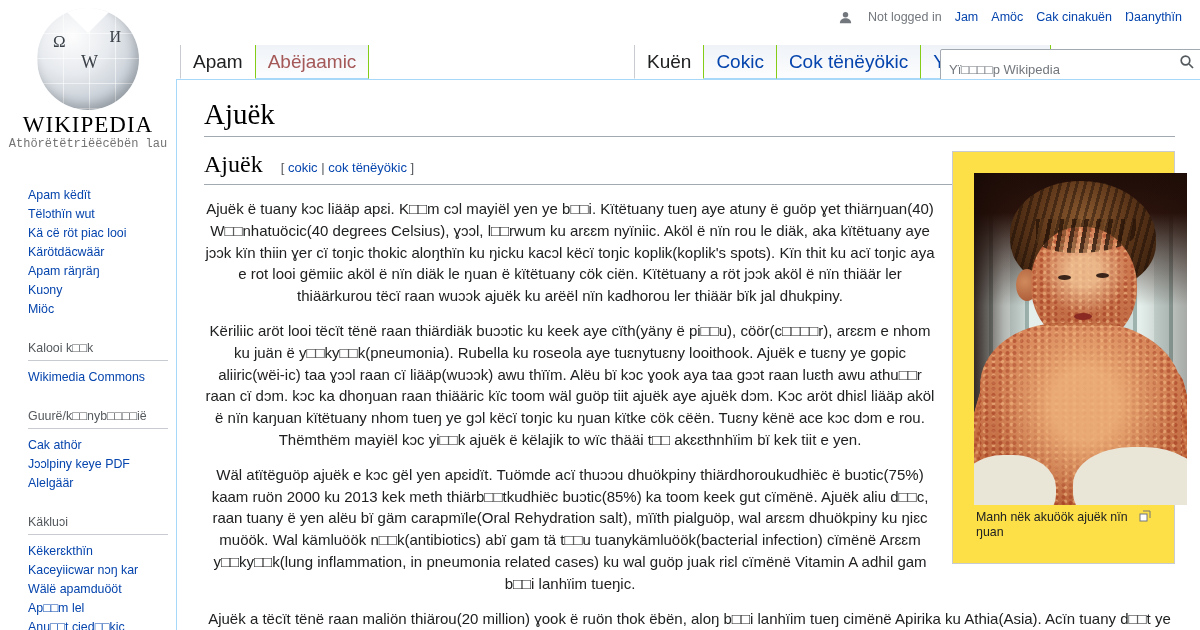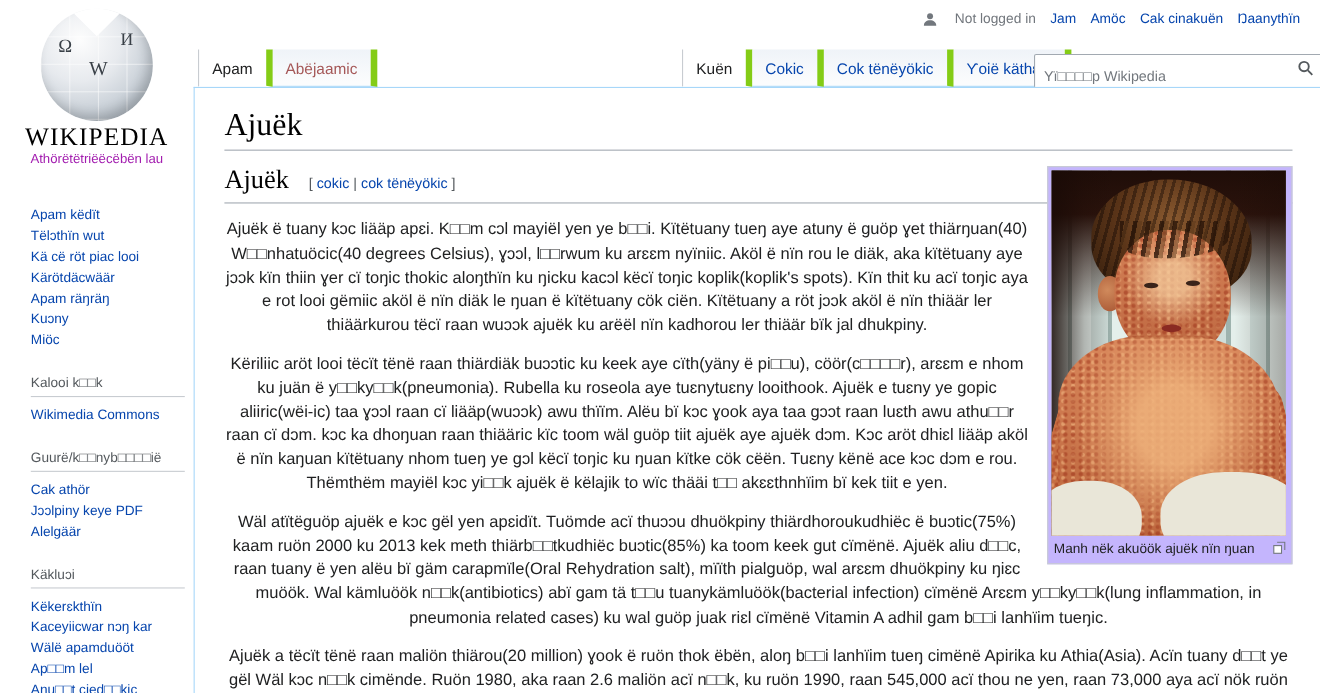--- a/index.html
+++ b/index.html
@@ -26,37 +26,37 @@
     box-shadow: inset -4px -6px 10px rgba(0,0,0,.18); overflow:hidden;
     font-family:"Liberation Serif","DejaVu Serif",serif; color:#3a4148;
   }
   .globe .notch { position:absolute; top:-16px; left:50%; width:34px; height:34px;
     transform:translateX(-50%) rotate(45deg); background:#fff; }
   .globe .g1 { position:absolute; left:16px; top:24px; font-size:17px; }
   .globe .g2 { position:absolute; right:18px; top:20px; font-size:16px; }
   .globe .g3 { position:absolute; left:44px; top:44px; font-size:18px; }
   .wordmark { font-family:"Liberation Serif","DejaVu Serif",serif; font-size:23px;
     letter-spacing:1px; color:#000; line-height:1.1; }
-  .tagline { font-family:Liberation Sans, sans-serif; font-size:12px; color:#a21caf; }
+  .tagline { font-family:Liberation Mono, monospace; font-size:12px; color:#737373; }
 
   
   .sidebar { position:absolute; left:0; top:178px; width:176px; padding:8px 8px 0 28px;
     font-size:12.4px; }
   .sb-group { margin-bottom:22px; }
   .sb-head { color:#54595d; font-size:12.4px; padding-bottom:5px; margin-bottom:7px;
     border-bottom:1px solid #c8ccd1; }
   .sb-item { display:block; color:#0645ad; line-height:19px; cursor:pointer; }
 
   
   .tabs-left, .tabs-right { position:absolute; top:45px; height:34px; display:flex; }
   .tabs-left { left:180px; }
-  .tabs-right { left:620px; }
-  .tab { height:34px; display:flex; align-items:center; padding:0 12px; font-size:14px;
+  .tabs-right { left:634px; }
+  .tab { height:34px; display:flex; align-items:center; padding:0 12px; font-size:19px;
     background:linear-gradient(180deg,#eff3f8 0%,#fbfcfd 90%);
-    border-right:6px solid #84cc16; border-bottom:1px solid #a7d7f9; color:#0645ad; cursor:pointer; }
+    border-right:1px solid #84cc16; border-bottom:1px solid #a7d7f9; color:#0645ad; cursor:pointer; }
   .tab.first { border-left:1px solid #c8ccd1; }
   .tab.active { background:#fff; color:#202122; border-bottom:1px solid #fff; }
   .tab.redlink { color:#a55858; }
 
   
   .searchbar { position:absolute; top:49px; left:940px; width:263px; height:40px; }
   .searchbar input { width:100%; height:100%; border:1px solid #a2a9b1; border-radius:2px;
     padding:0 28px 0 8px; font-size:13px; color:#202122; outline:none;
     font-family:"Liberation Sans","DejaVu Sans",sans-serif; }
   .searchbar input::placeholder { color:#72777d; opacity:1; }
@@ -71,21 +71,21 @@
     font-size:29px; color:#000; border-bottom:1px solid #a2a9b1; padding-bottom:5px; margin-bottom:14px; }
   h2.sectionHeading { font-family:"Liberation Serif","DejaVu Serif",serif; font-weight:normal;
     font-size:24px; color:#000; border-bottom:1px solid #a2a9b1; padding-bottom:6px; margin:2px 0 13px; }
   h2 .editsection { font-family:"Liberation Sans","DejaVu Sans",sans-serif; font-size:13px;
     color:#54595d; margin-left:12px; }
   h2 .editsection a { color:#0645ad; cursor:pointer; }
   .content p { font-size:15px; line-height:21.8px; margin-bottom:13px; text-align:center; }
 
   
   .thumb { float:right; width:223px; margin:0 0 10px 16px; border:1px solid #c8ccd1;
-    background:#c4b5fd; padding:3px; font-size:12.4px; }
+    background:#fde047; padding:21px; font-size:12.4px; }
   .thumb .caption { padding:5px 2px 2px 2px; color:#202122; line-height:15px; position:relative; }
   .thumb .magnify { position:absolute; right:2px; top:5px; cursor:pointer; }
 
   
   .photo { position:relative; width:213px; height:332px; overflow:hidden;
     background:
       linear-gradient(90deg, rgba(25,10,6,.85) 0%, rgba(25,10,6,.25) 14%, rgba(25,10,6,0) 26% 78%, rgba(25,10,6,.3) 100%),
       linear-gradient(180deg, #1f0d08 0%, #2b130c 12%, rgba(43,19,12,.55) 24%, rgba(43,19,12,0) 40%),
       repeating-linear-gradient(90deg, #cfdeda 0 15px, #9eb3ae 15px 19px, #e4efeb 19px 36px);
   }

